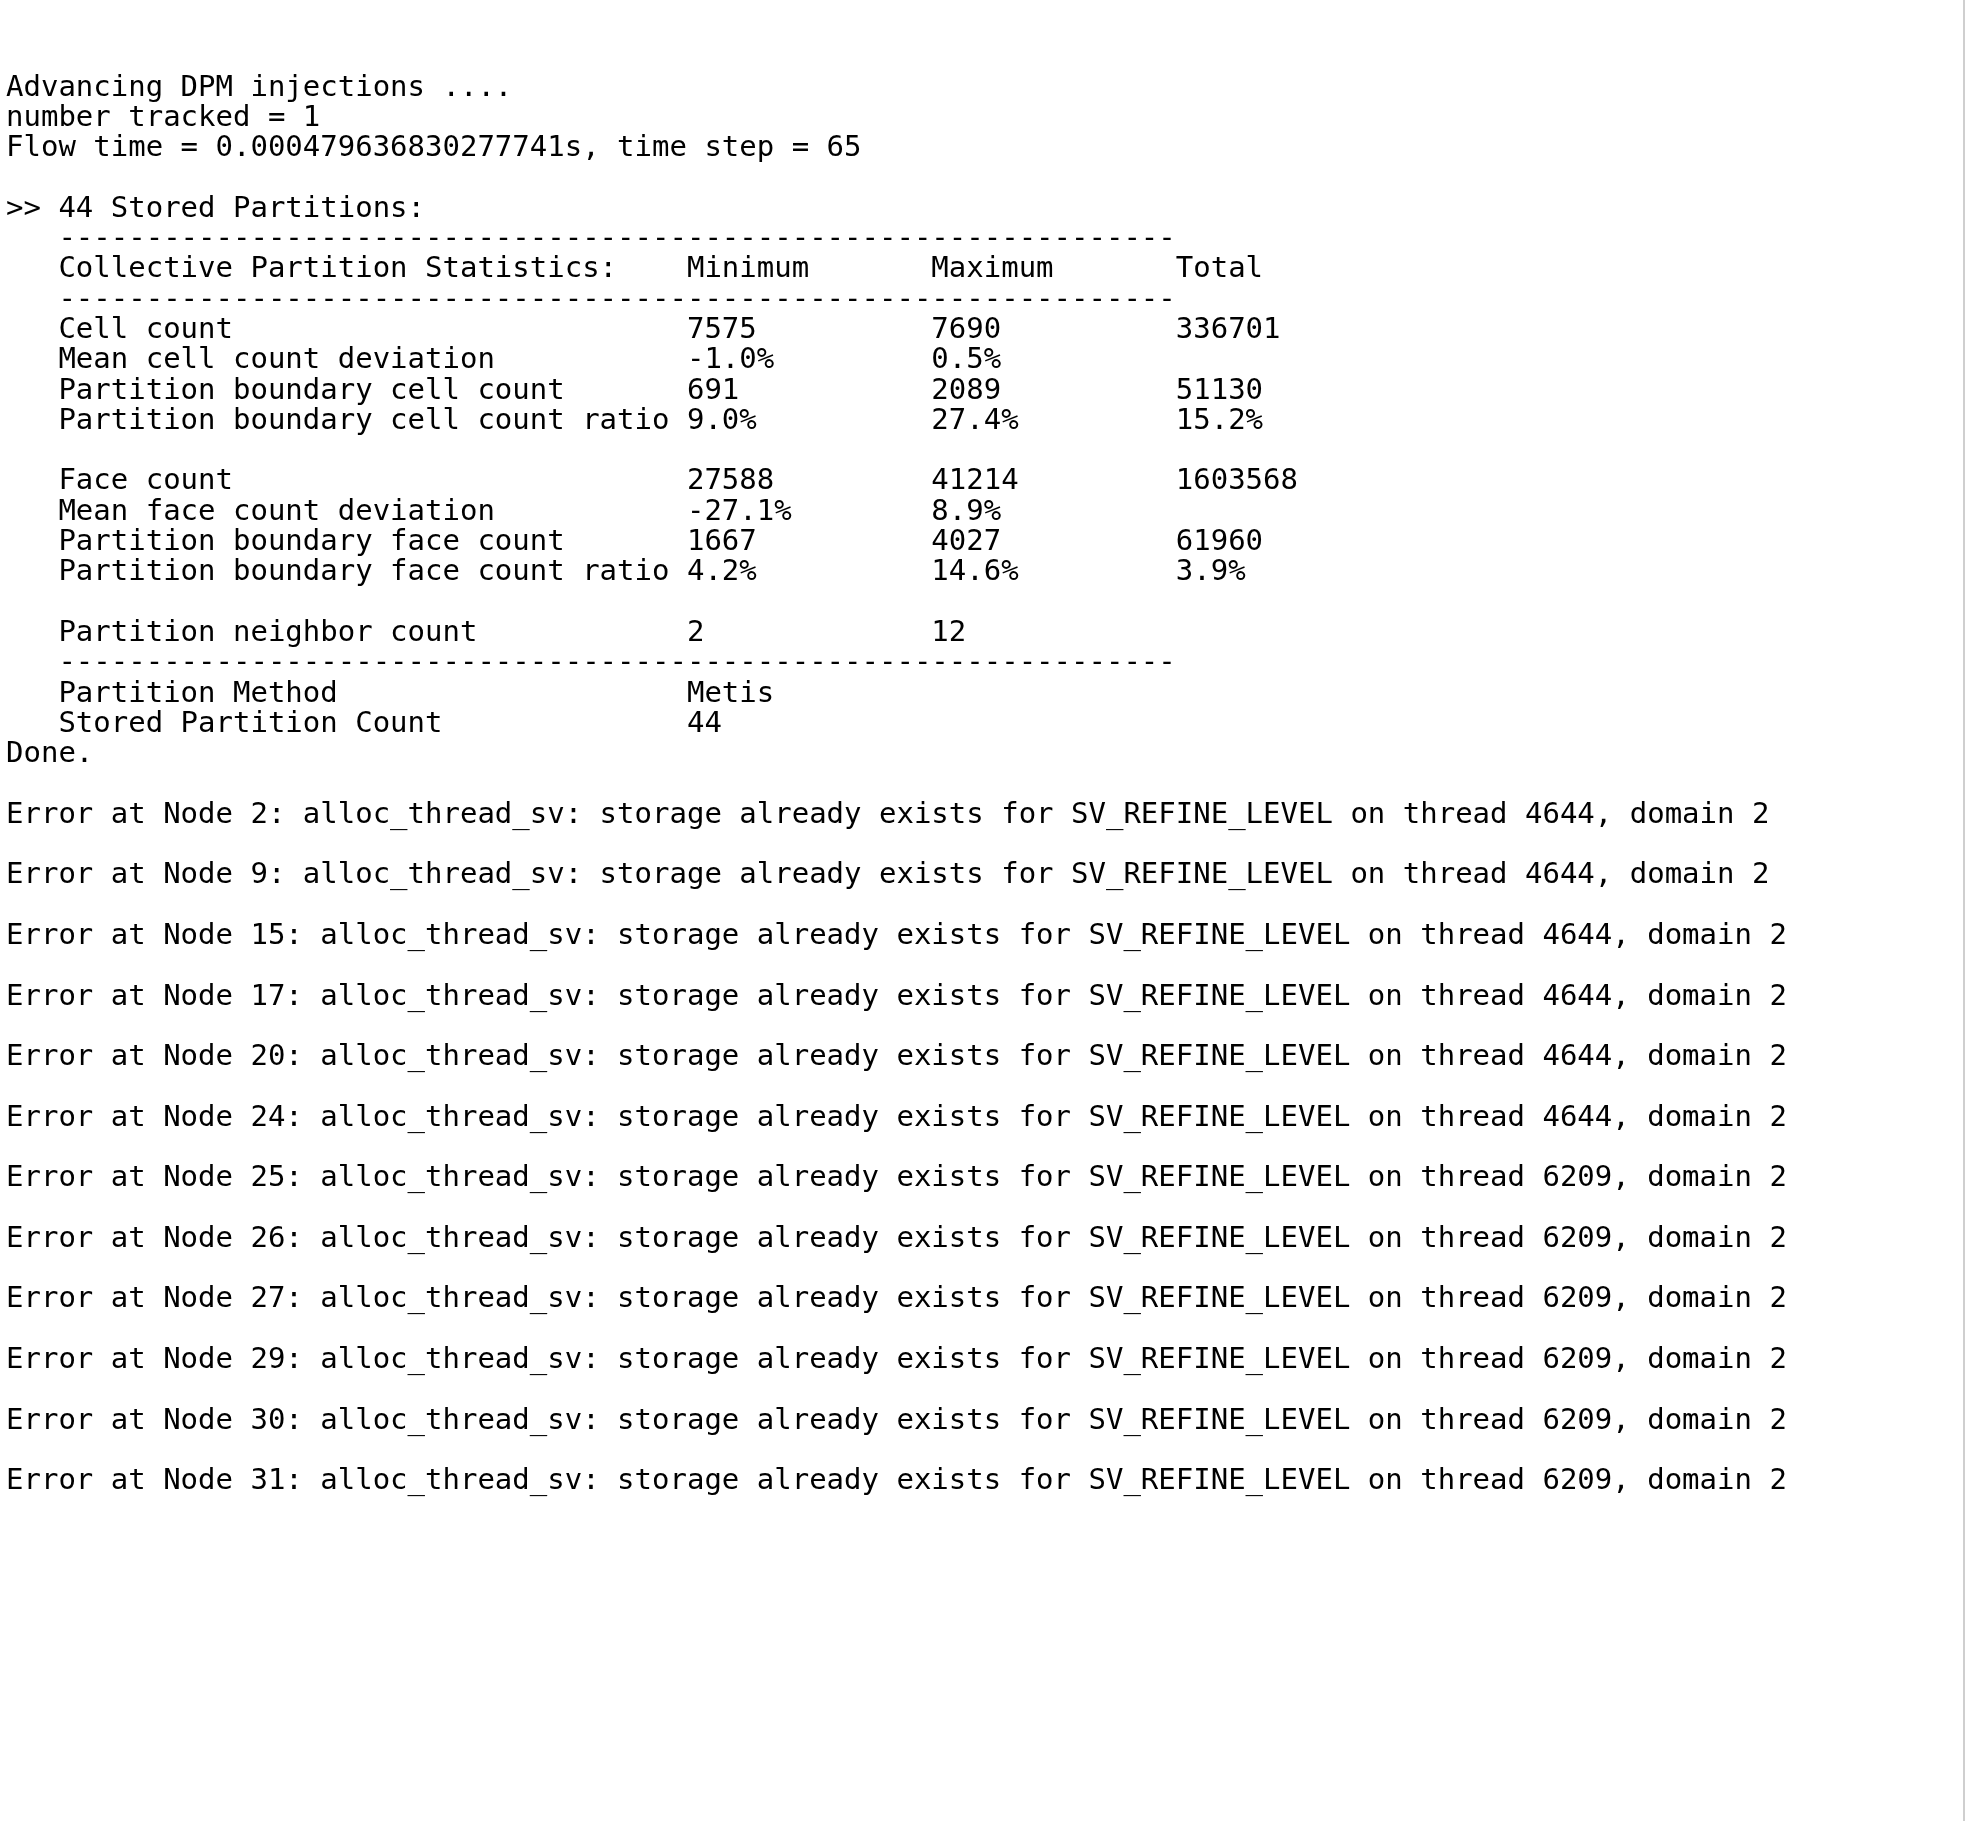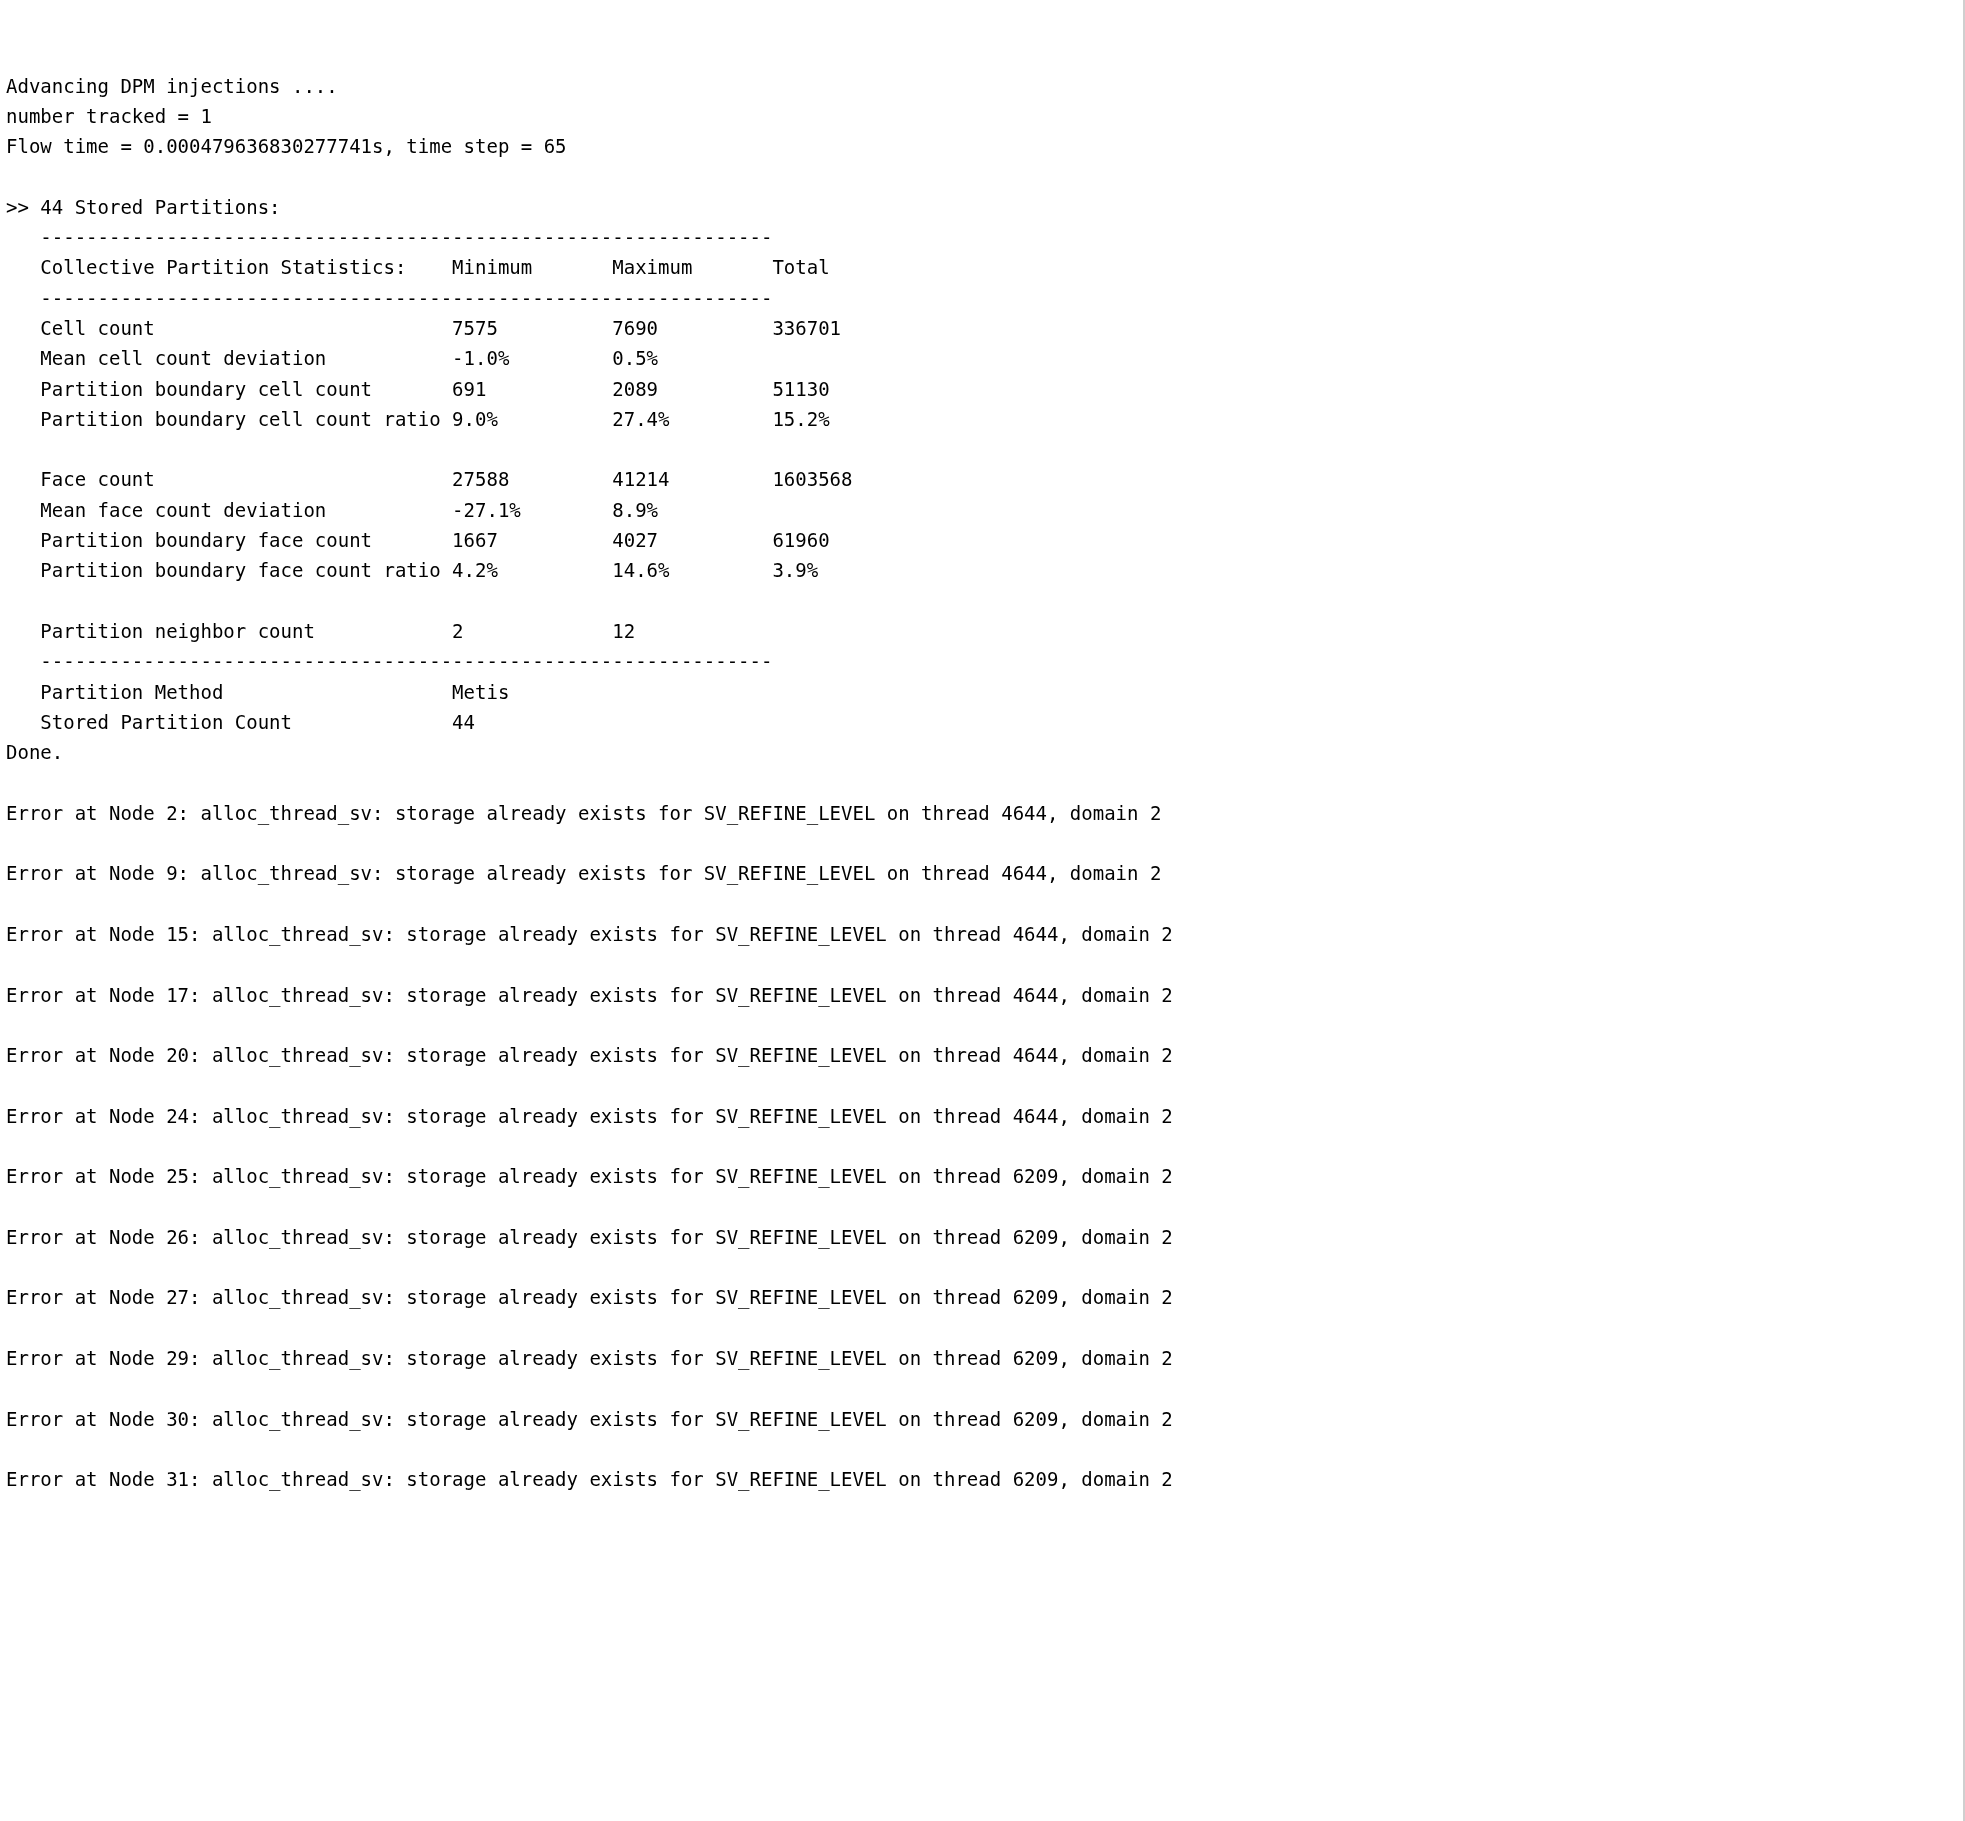--- a/index.html
+++ b/index.html
@@ -16,21 +16,21 @@
   }
   #console {
     position: relative;
     width: 1965px;
     height: 1821px;
     box-sizing: border-box;
     padding: 10px 0 0 6px;
     background: #ffffff;
     color: #000000;
     font-family: "DejaVu Sans Mono", "Liberation Mono", monospace;
-    font-size: 19px;
+    font-size: 29px;
     line-height: 30.3px;
     white-space: pre;
     letter-spacing: 0px;
   }
   .line {
     white-space: pre;
     font-family: "DejaVu Sans Mono", "Liberation Mono", monospace;
     min-height: 30.3px;
   }
   .blank {

